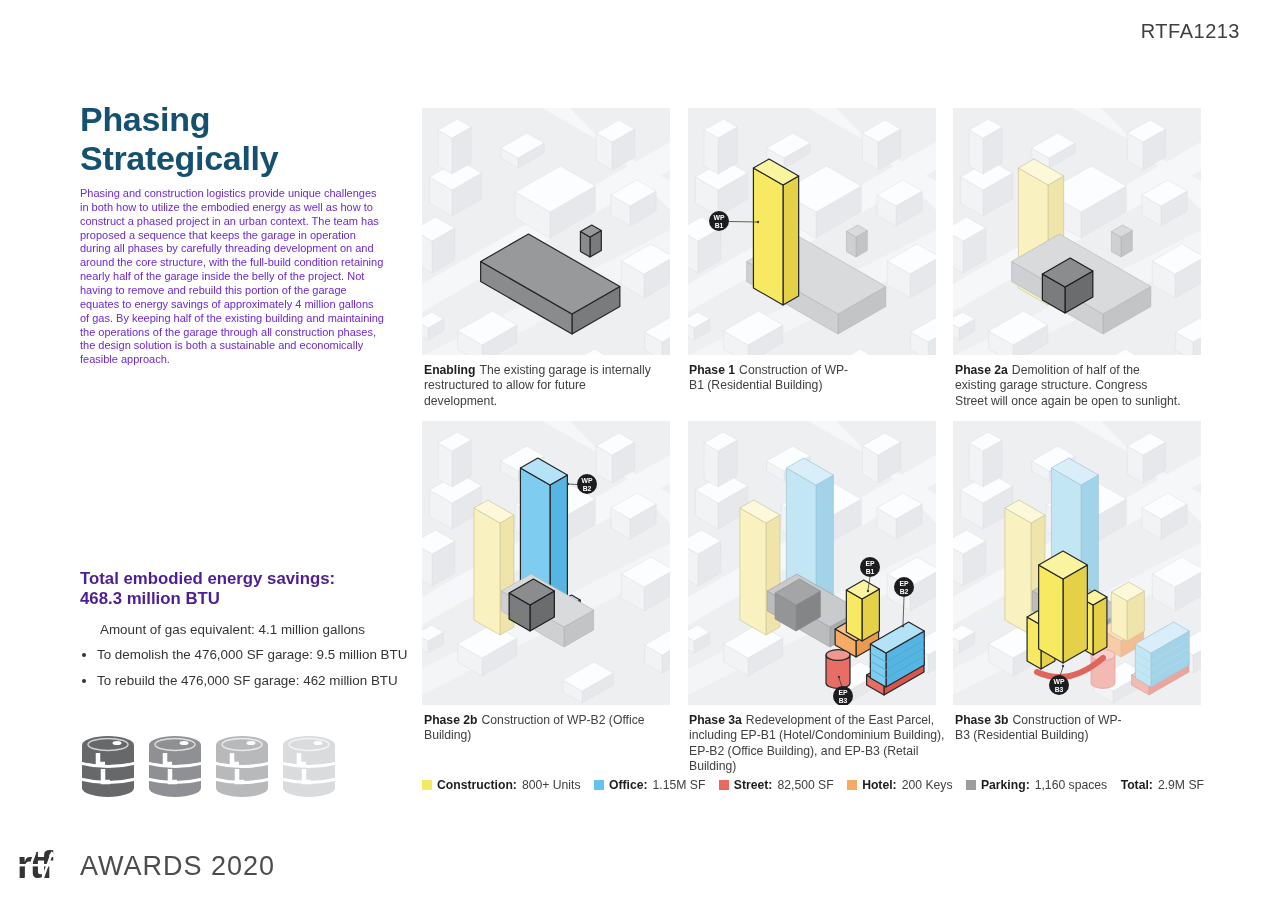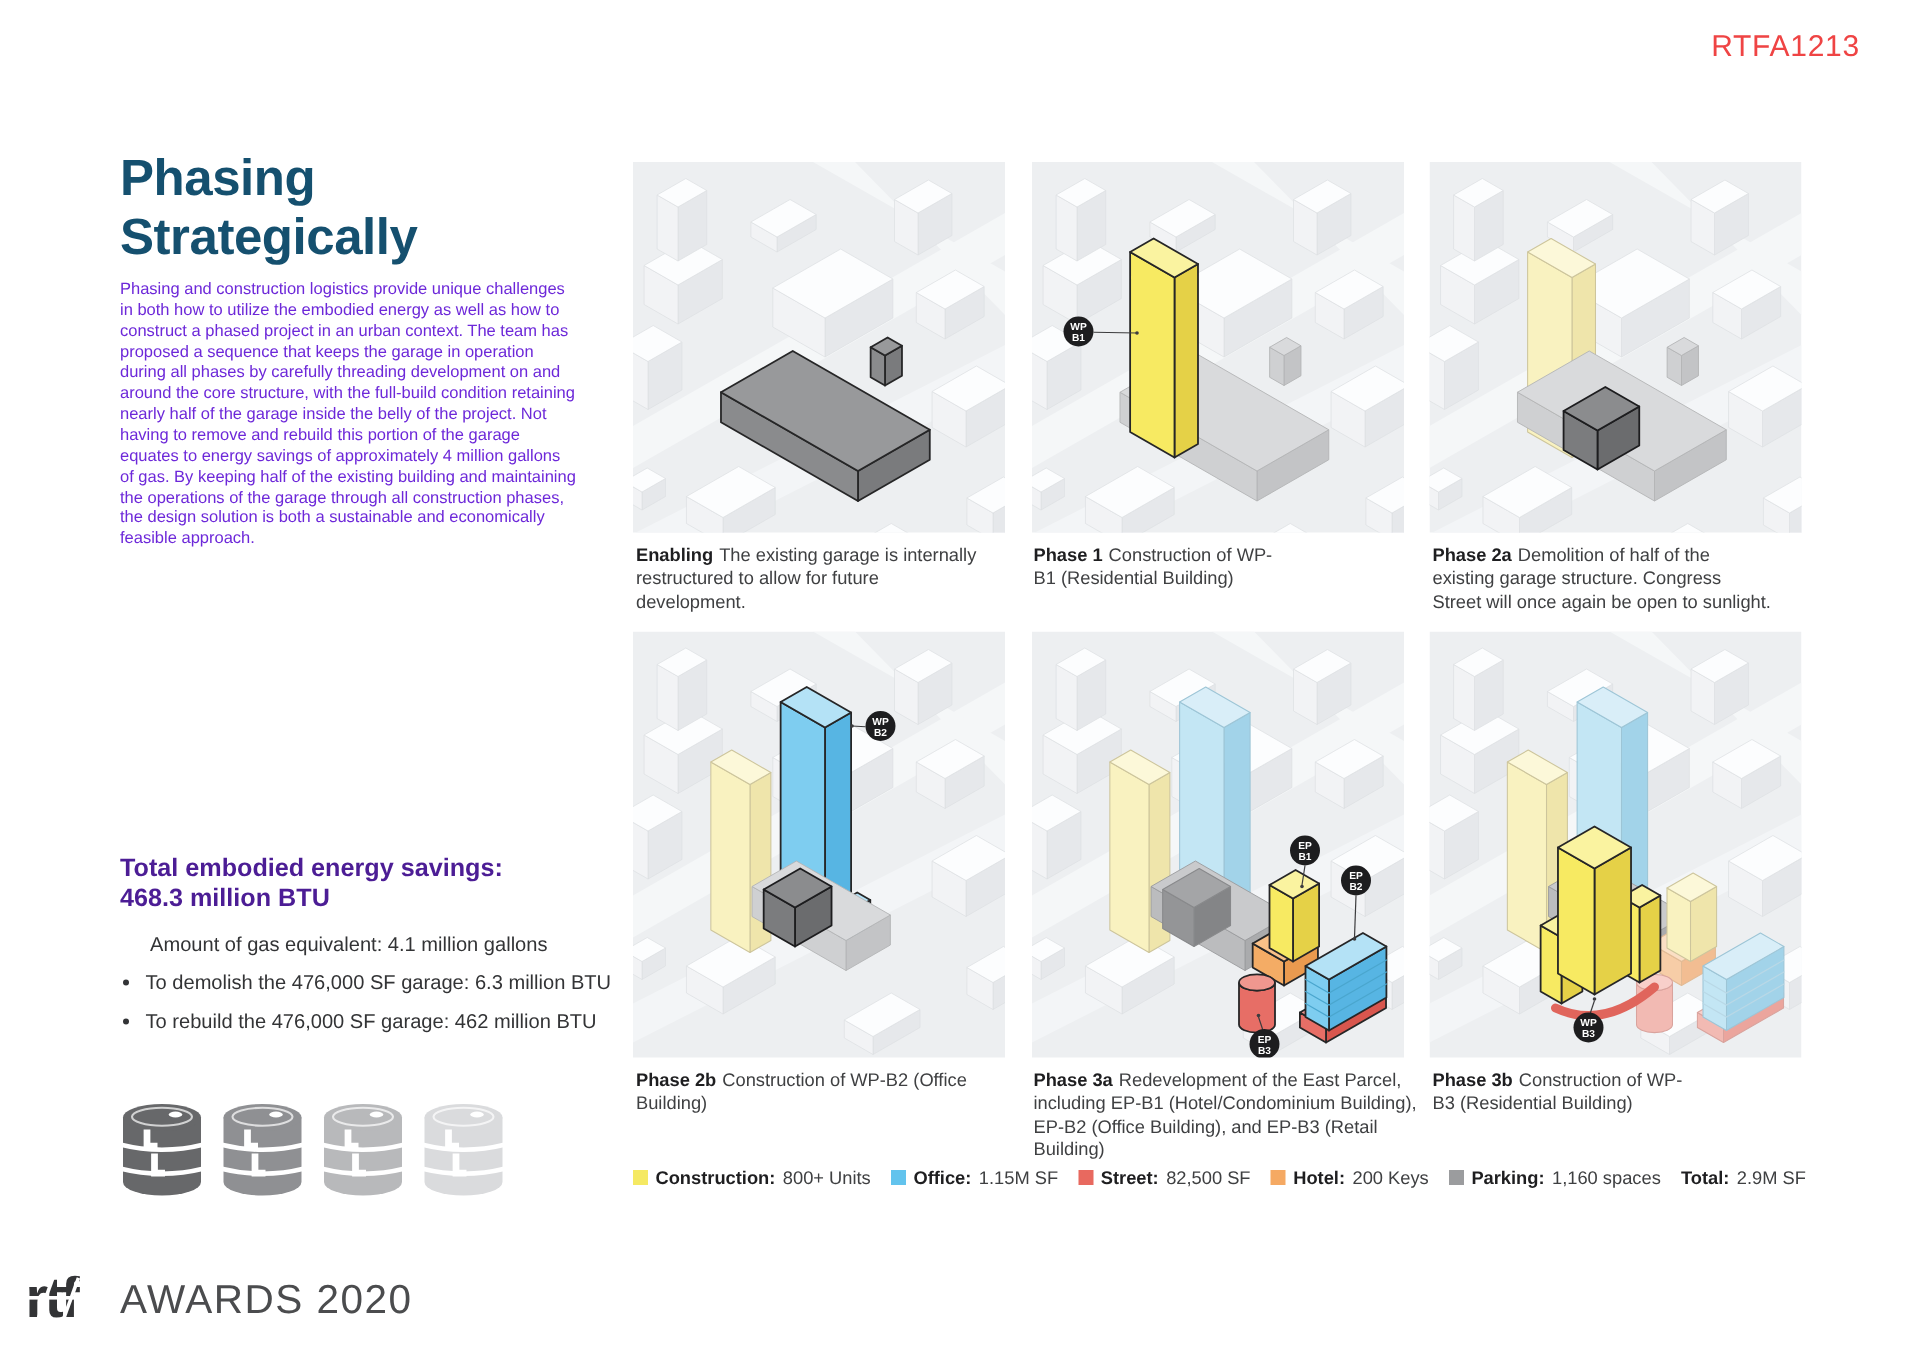--- a/index.html
+++ b/index.html
@@ -1,19 +1,19 @@
 <!DOCTYPE html>
 <html><head>
 <meta charset="utf-8">
 <style>
   html,body{margin:0;padding:0;background:#ffffff;}
   body{font-family:"Liberation Sans", sans-serif; -webkit-font-smoothing:antialiased;}
   .sheet{position:relative;width:1273px;height:900px;background:#ffffff;overflow:hidden;}
 
-  .code{position:absolute;top:20px;right:33px;font-size:20px;color:#ef4444;letter-spacing:.5px;text-align:right;}
+  .code{position:absolute;top:20px;right:33px;font-size:20px;color:#404040;letter-spacing:.5px;text-align:right;}
 
   .title{position:absolute;left:80px;top:100px;width:330px;font-size:34px;line-height:1.16;font-weight:bold;color:#15506f;letter-spacing:-.3px;}
   .body-text{position:absolute;left:80px;top:187px;width:304px;font-size:11px;line-height:1.26;color:#6d28d9;}
 
   .energy{position:absolute;left:80px;top:569px;width:336px;color:#333436;}
   .energy .eh{font-size:16.8px;font-weight:bold;color:#4c1d95;line-height:1.2;}
   .energy .gas{margin-top:13px;font-size:13.4px;margin-left:20px;}
   .energy ul{margin:10px 0 0 0;padding-left:17px;list-style:disc;}
   .energy li{font-size:13.4px;margin-bottom:11px;}
 
@@ -55,21 +55,21 @@
 
   <div class="body-text">Phasing and construction logistics provide unique challenges in both how to utilize the embodied energy as well as how to construct a phased project in an urban context. The team has proposed a sequence that keeps the garage in operation during all phases by carefully threading development on and around the core structure, with the full-build condition retaining nearly half of the garage inside the belly of the project. Not having to remove and rebuild this portion of the garage equates to energy savings of approximately 4 million gallons of gas. By keeping half of the existing building and maintaining the operations of the garage through all construction phases, the design solution is both a sustainable and economically feasible approach.</div>
 
   <div class="energy">
     <div class="eh">
       <div>Total embodied energy savings:</div>
       <div>468.3 million BTU</div>
     </div>
     <div class="gas">Amount of gas equivalent: 4.1 million gallons</div>
     <ul>
-      <li>To demolish the 476,000 SF garage: 6.3 million BTU</li>
+      <li>To demolish the 476,000 SF garage: 9.5 million BTU</li>
       <li>To rebuild the 476,000 SF garage: 462 million BTU</li>
     </ul>
   </div>
 
   <svg width="0" height="0" style="position:absolute">
     <symbol id="barrel-sym" viewBox="0 0 64 70">
       <path d="M6,13 L6,56 a26,9 0 0 0 52,0 L58,13 Z" fill="currentColor"></path>
       <ellipse cx="32" cy="13" rx="26" ry="9" fill="currentColor"></ellipse>
       <ellipse cx="32" cy="12.5" rx="20" ry="6" fill="none" stroke="#ffffff" stroke-width="1.4" opacity="0.7"></ellipse>
       <ellipse cx="41" cy="11" rx="4.5" ry="2" fill="#ffffff"></ellipse>

